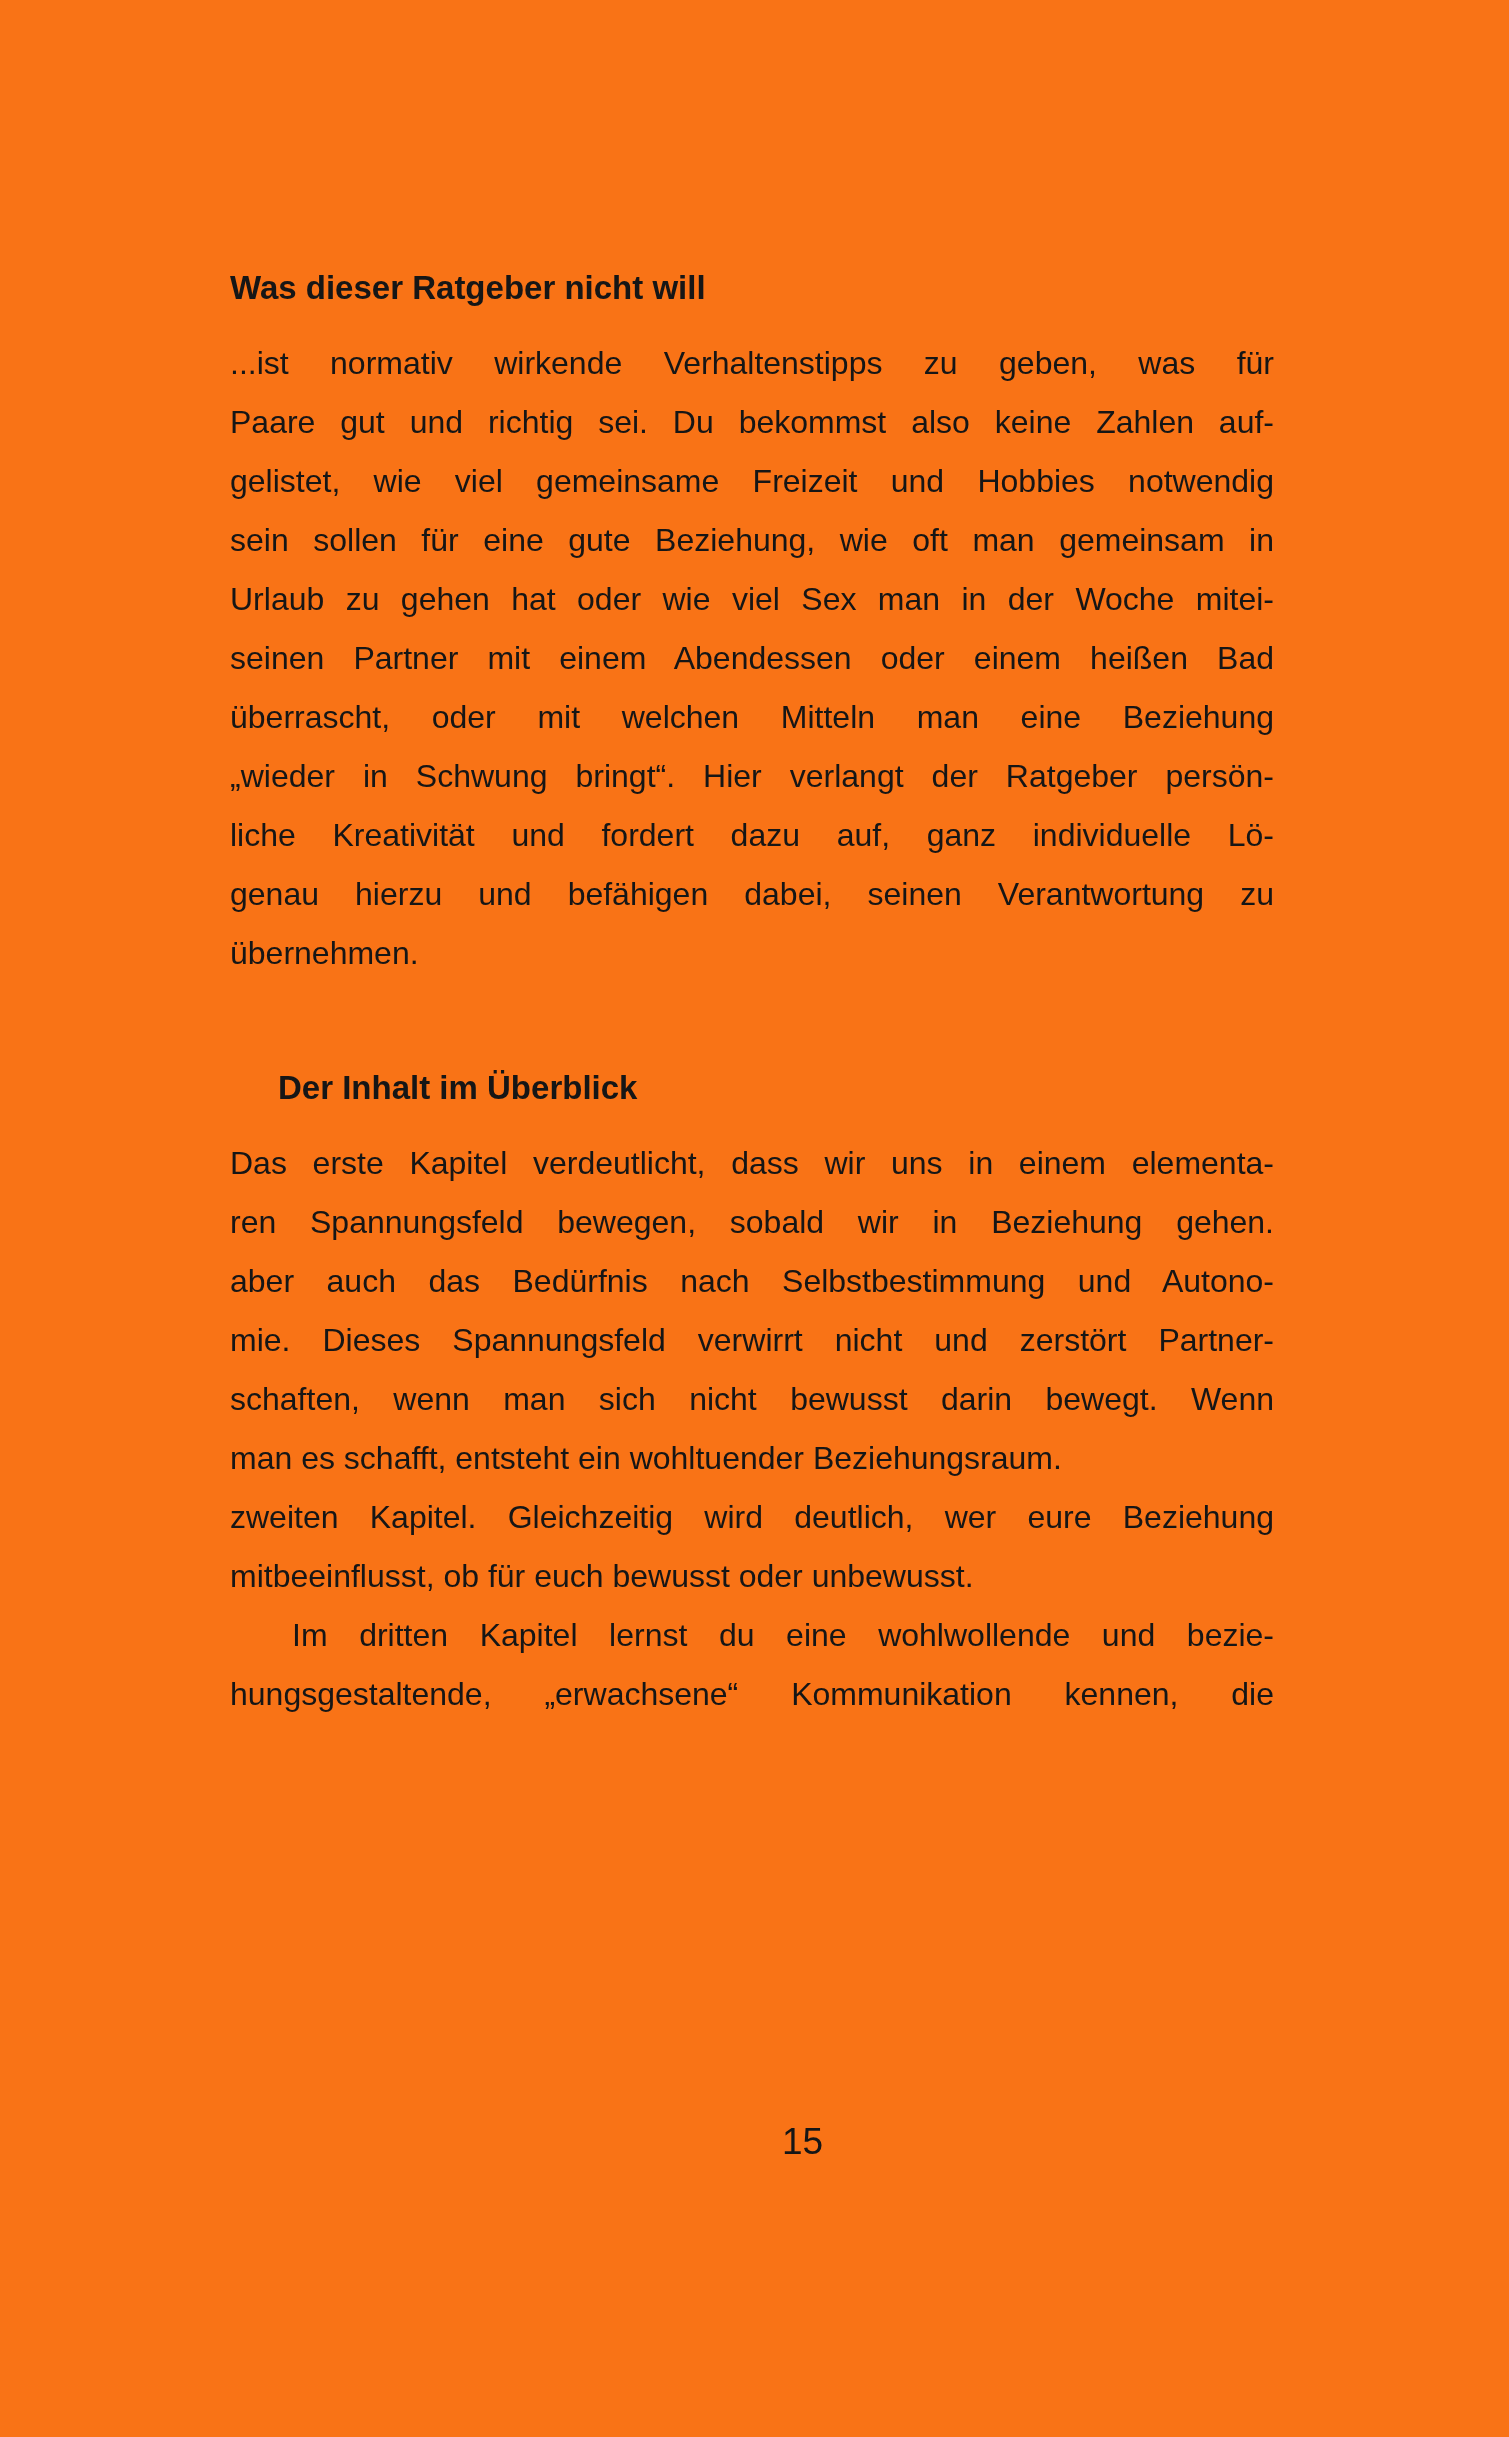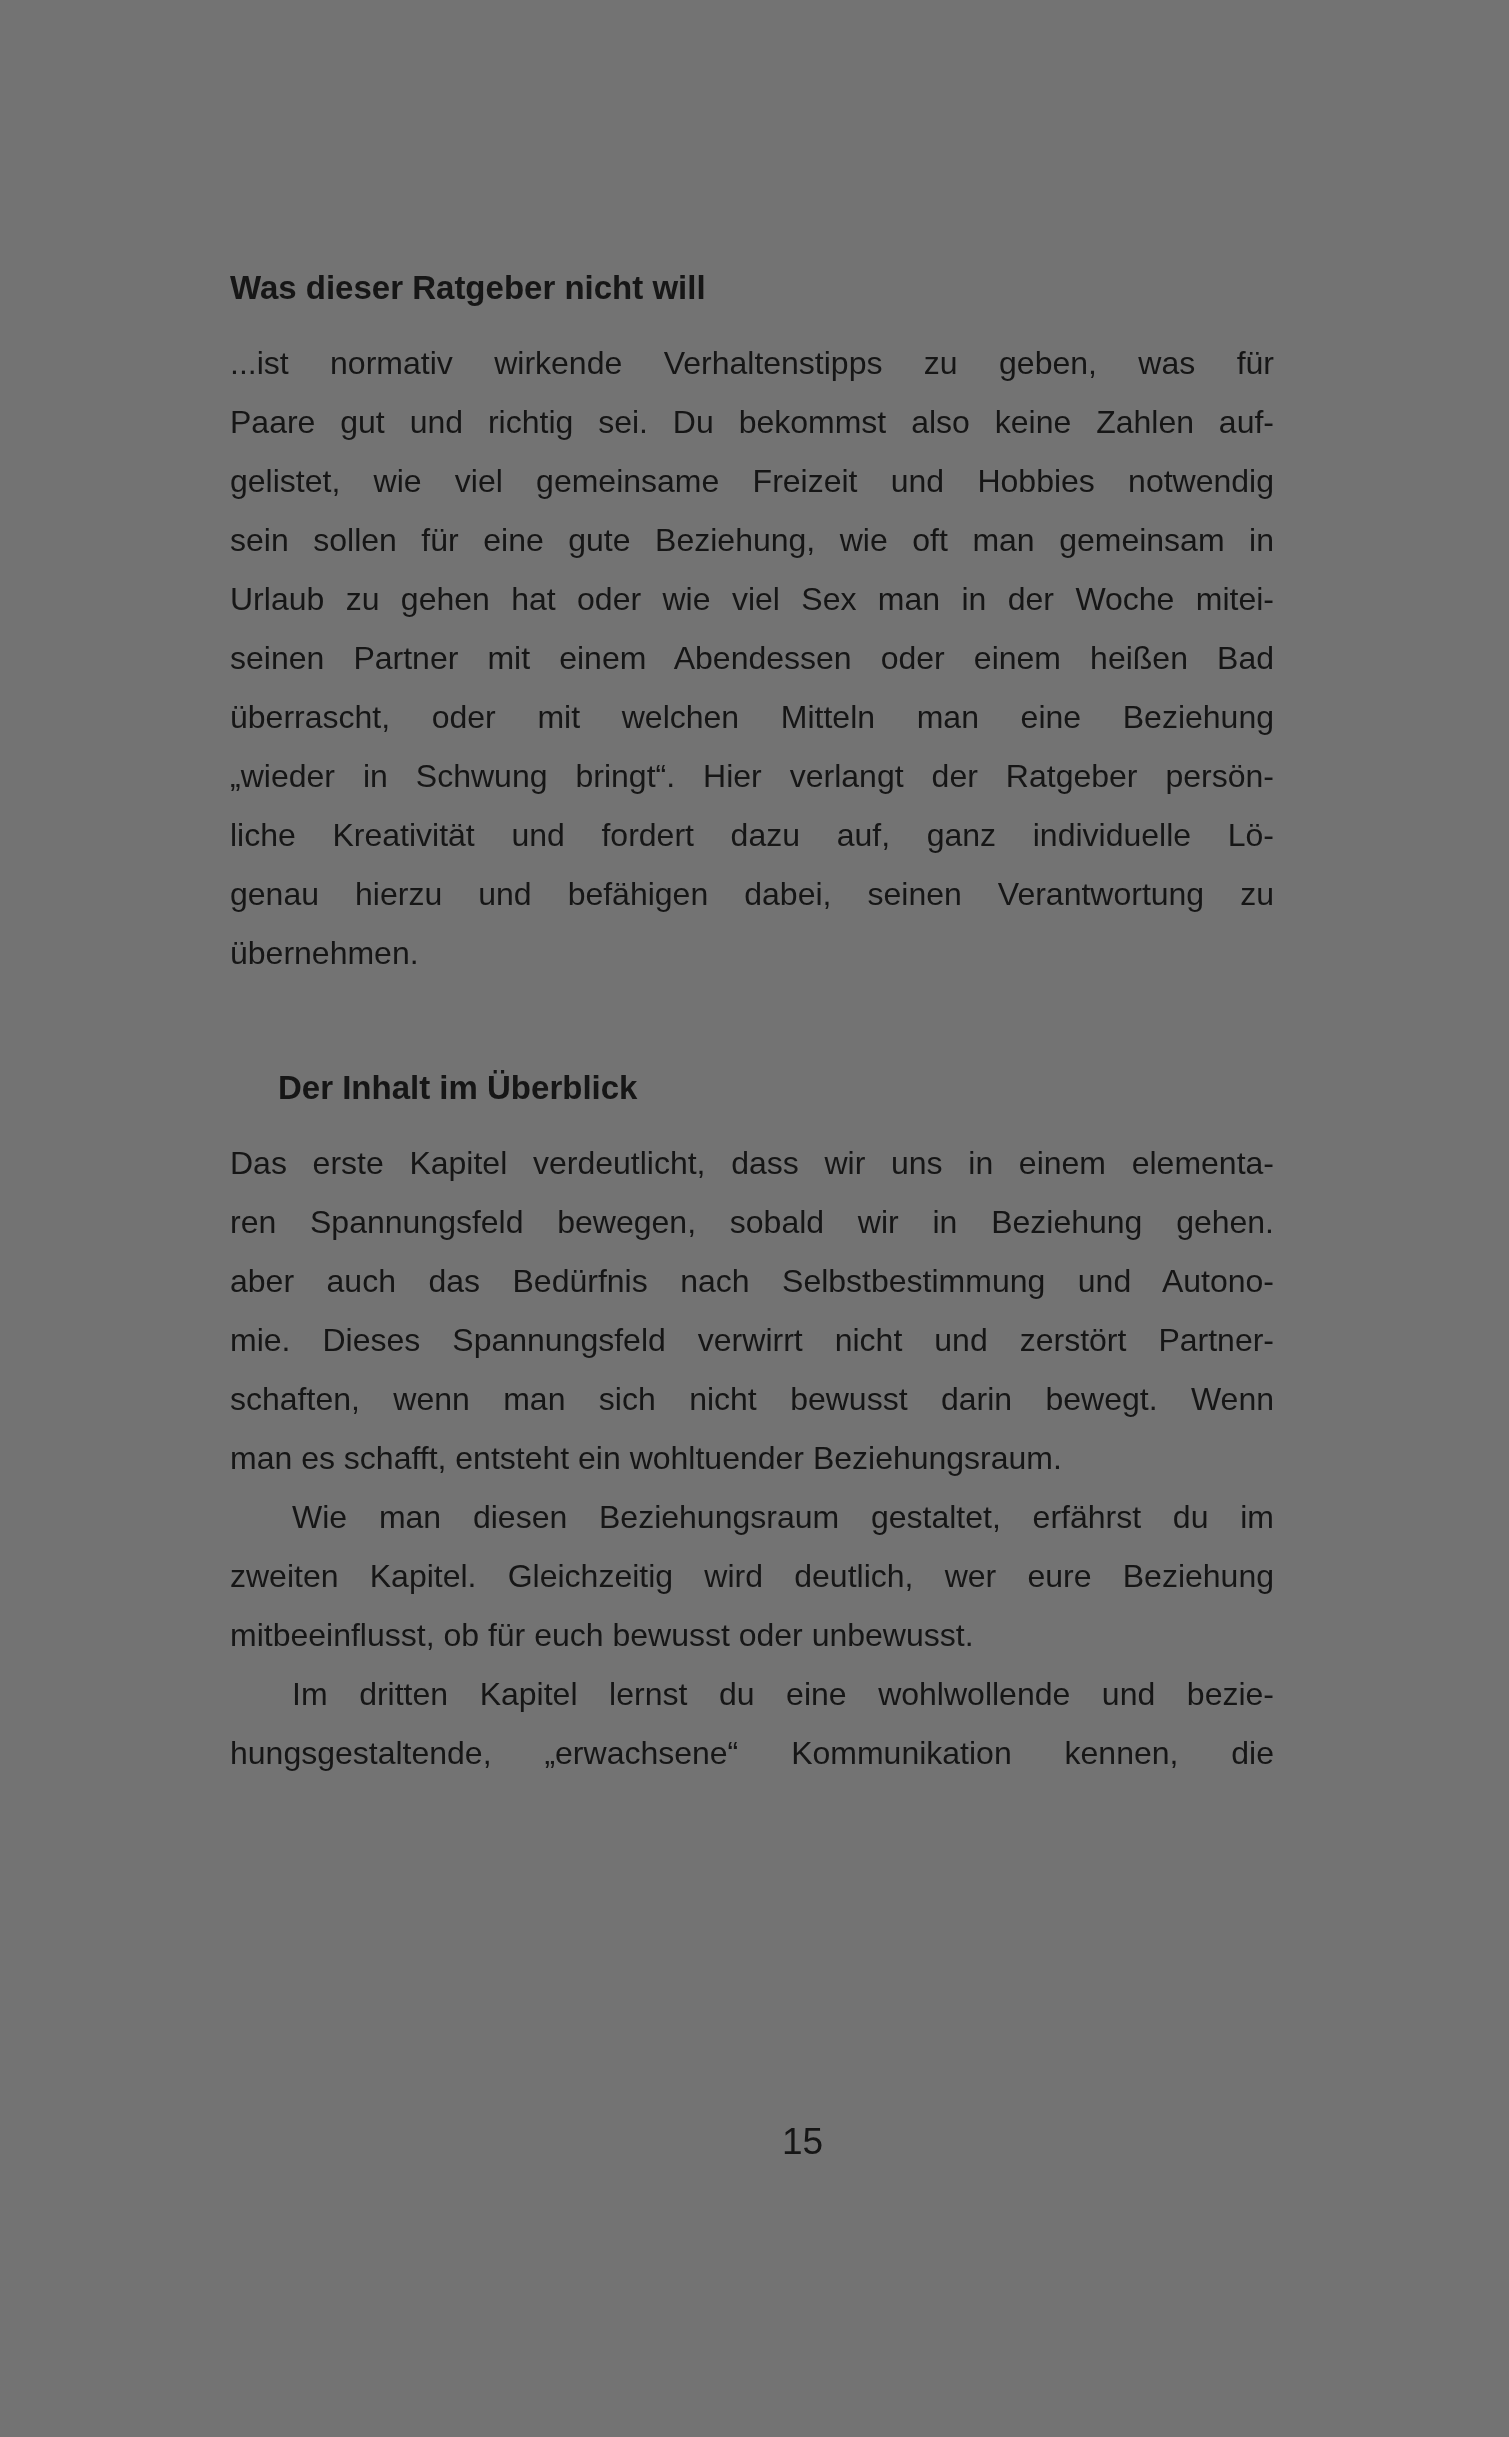--- a/index.html
+++ b/index.html
@@ -11,21 +11,21 @@
     height: 2438px;
     background: #ffffff;
     color: #161616;
     font-family: "Liberation Sans", sans-serif;
     position: relative;
     overflow: hidden;
   }
   .page {
     position: absolute;
     inset: 0;
-    background: #737373;
+    background: #f97316;
   }
   .text-block {
     position: absolute;
     left: 230px;
     top: 258px;
     width: 1044px;
     font-size: 32px;
     line-height: 59px;
   }
   .heading {
@@ -92,21 +92,20 @@
     <div class="paragraph">
         <div class="line">Das erste Kapitel verdeutlicht, dass wir uns in einem elementa-</div>
         <div class="line">ren Spannungsfeld bewegen, sobald wir in Beziehung gehen.</div>
         <div class="line">aber auch das Bedürfnis nach Selbstbestimmung und Autono-</div>
         <div class="line">mie. Dieses Spannungsfeld verwirrt nicht und zerstört Partner-</div>
         <div class="line">schaften, wenn man sich nicht bewusst darin bewegt. Wenn</div>
         <div class="line last">man es schafft, entsteht ein wohltuender Beziehungsraum.</div>
       </div>
 
     <div class="paragraph">
-        <div class="line indent">Wie man diesen Beziehungsraum gestaltet, erfährst du im</div>
         <div class="line">zweiten Kapitel. Gleichzeitig wird deutlich, wer eure Beziehung</div>
         <div class="line last">mitbeeinflusst, ob für euch bewusst oder unbewusst.</div>
       </div>
 
     <div class="paragraph">
         <div class="line indent">Im dritten Kapitel lernst du eine wohlwollende und bezie-</div>
         <div class="line">hungsgestaltende, „erwachsene“ Kommunikation kennen, die</div>
       </div>
 
   </div>

